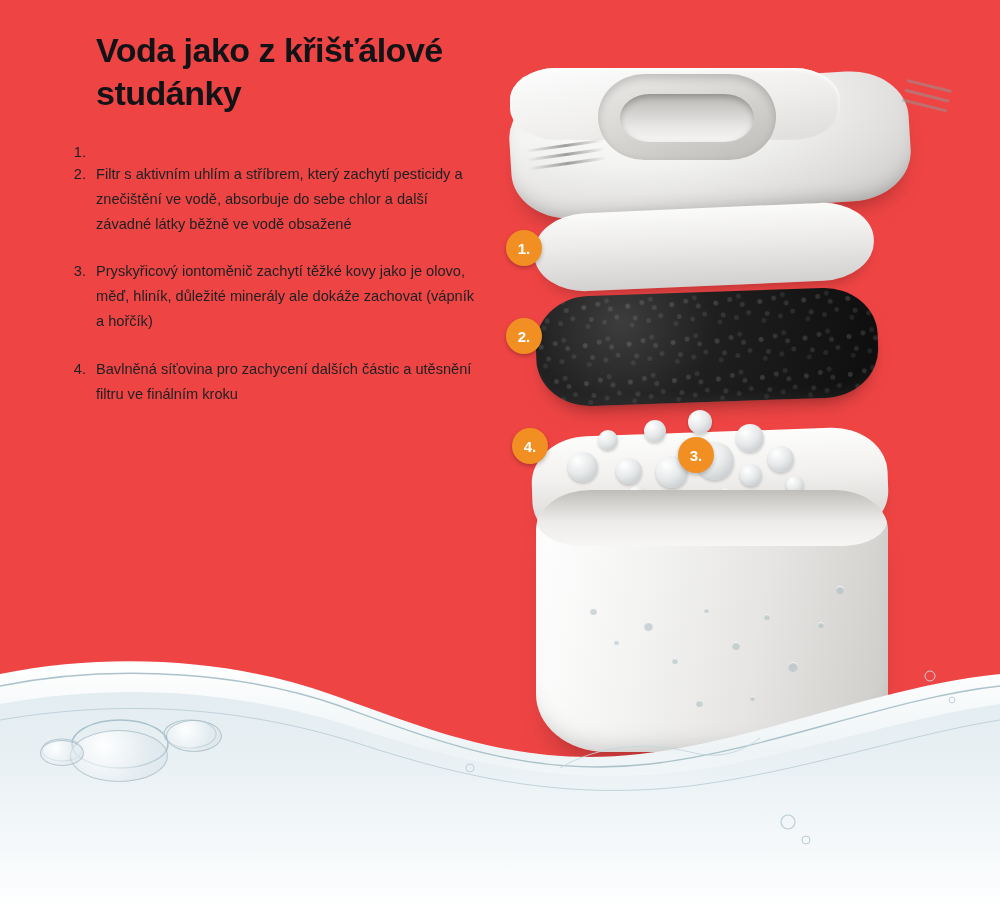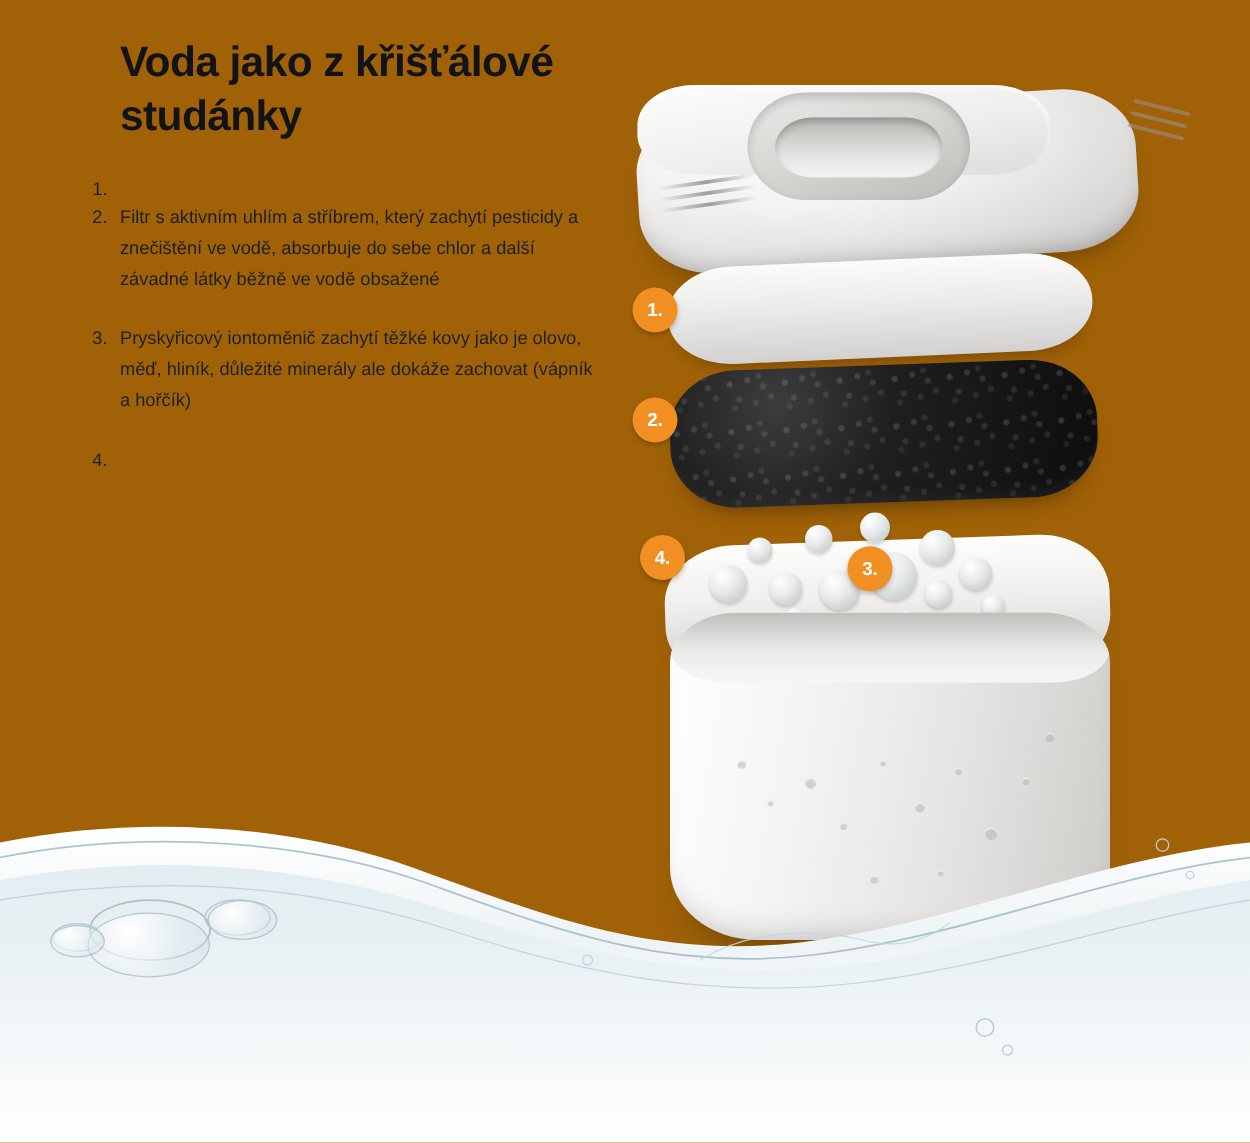--- a/index.html
+++ b/index.html
@@ -9,21 +9,21 @@
   }
   body {
     font-family: "Liberation Sans", sans-serif;
     color: #1b1b1b;
   }
   #page {
     position: relative;
     width: 1000px;
     height: 914px;
     overflow: hidden;
-    background: #a16207;
+    background: #ef4444;
     text-decoration: underline;
   }
 
   
   .title {
     position: absolute;
     left: 96px;
     top: 6px;
     width: 470px;
     font-size: 34px;
@@ -295,20 +295,21 @@
     <li class="step">
       <span class="num">2.</span>
       <span>Filtr s aktivním uhlím a stříbrem, který zachytí pesticidy a znečištění ve vodě, absorbuje do sebe chlor a další závadné látky běžně ve vodě obsažené</span>
     </li>
     <li class="step">
       <span class="num">3.</span>
       <span>Pryskyřicový iontoměnič zachytí těžké kovy jako je olovo, měď, hliník, důležité minerály ale dokáže zachovat (vápník a hořčík)</span>
     </li>
     <li class="step">
       <span class="num">4.</span>
+      <span>Bavlněná síťovina pro zachycení dalších částic a utěsnění filtru ve finálním kroku</span>
     </li>
   </ul>
 
   <div class="product">
 
     <div class="lid"></div>
     <div class="lid-top"></div>
     <div class="lid-handle"></div>
     <div class="lid-handle-inner"></div>
     <div class="lid-slots">

